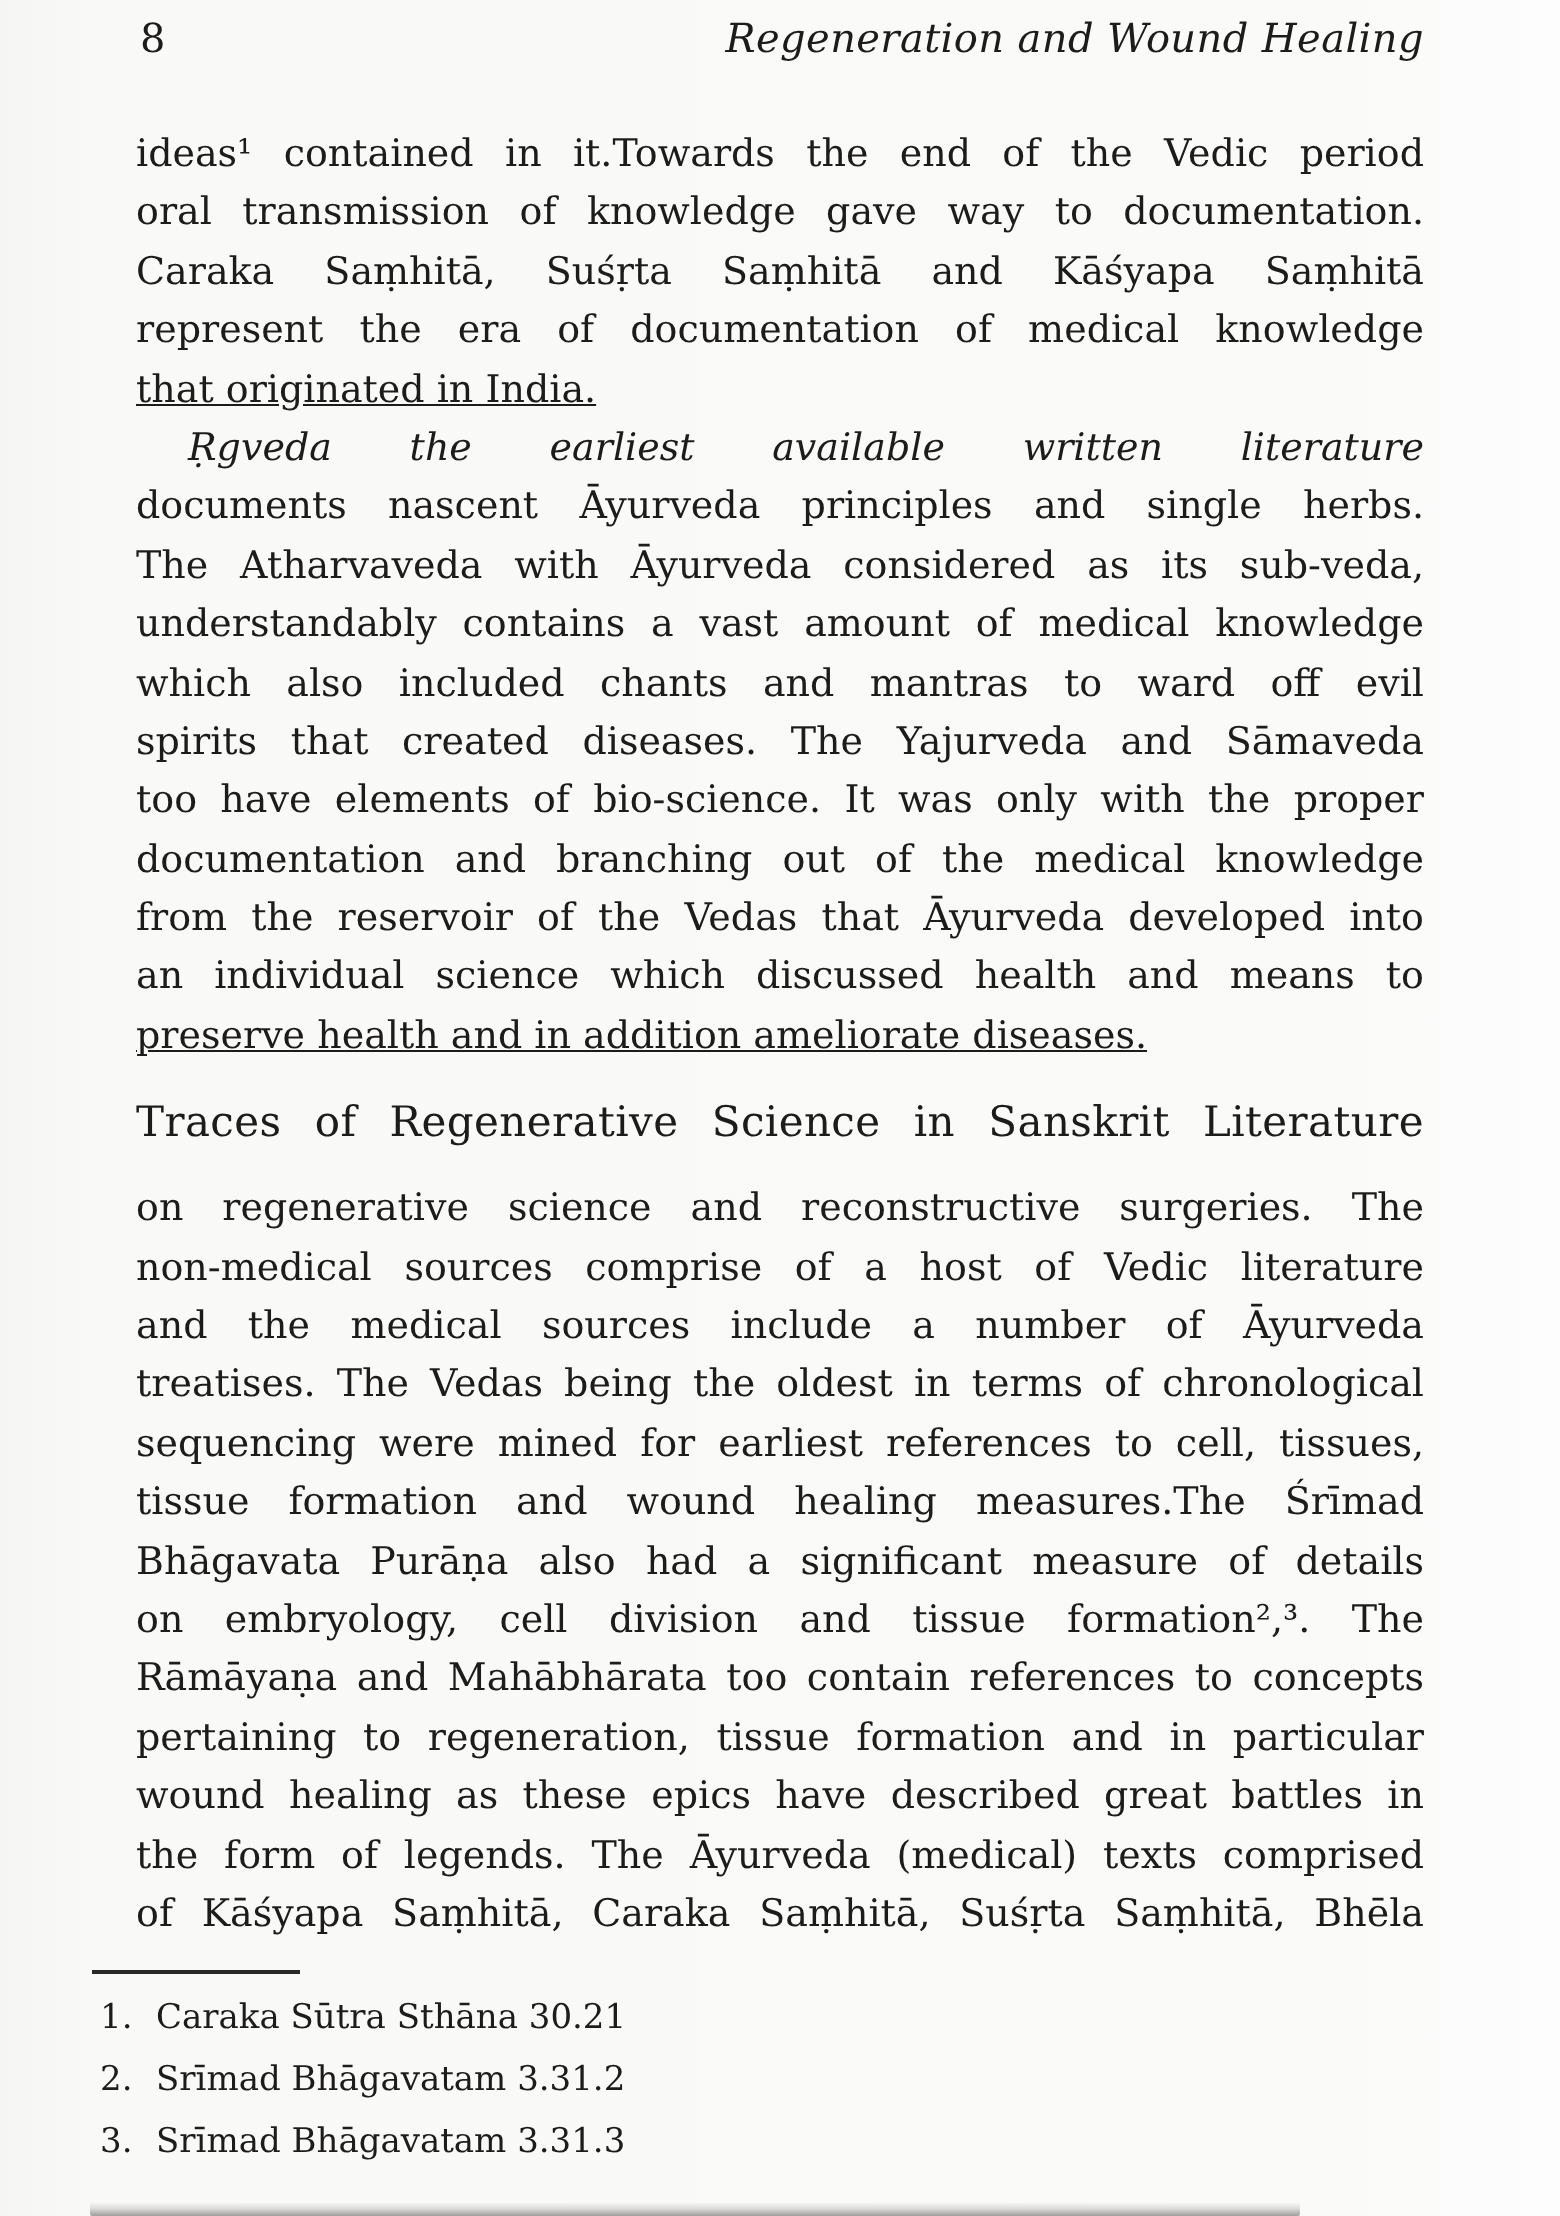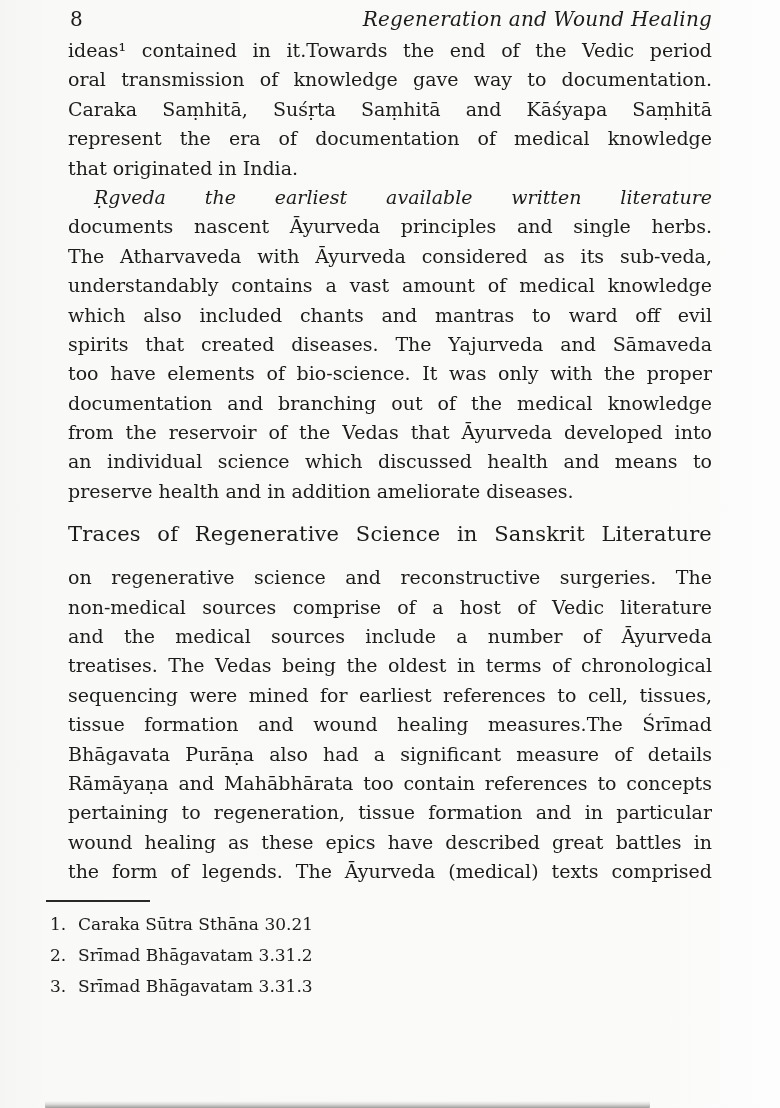--- a/index.html
+++ b/index.html
@@ -23,35 +23,35 @@
     width: 642px;
     display: flex;
     justify-content: space-between;
     align-items: baseline;
     font-size: 20px;
   }
   .page-number { font-style: normal; }
   .running-title { font-style: italic; letter-spacing: 0.2px; }
   .text-column {
     position: absolute;
-    top: 36px;
+    top: 63px;
     left: 68px;
     width: 644px;
     font-size: 19px;
   }
   .line {
     height: 29.4px;
     line-height: 29.4px;
     text-align: justify;
     text-align-last: justify;
     white-space: normal;
     overflow: hidden;
   }
   .line.first { text-indent: 26px; font-style: italic; }
-  .line.last { text-align-last: left; }
+  .line.last { text-align-last: left; text-decoration: underline; }
   .section-heading {
     margin-top: 13px;
     margin-bottom: 14px;
     height: 30px;
     line-height: 30px;
     font-weight: normal;
     font-size: 21px;
     text-align: justify;
     text-align-last: justify;
     letter-spacing: 0.2px;
@@ -123,24 +123,26 @@
     <div class="section-heading">Traces of Regenerative Science in Sanskrit Literature</div>
 
     <div class="paragraph">
       <div class="line">on regenerative science and reconstructive surgeries. The</div>
       <div class="line">non-medical sources comprise of a host of Vedic literature</div>
       <div class="line">and the medical sources include a number of Āyurveda</div>
       <div class="line">treatises. The Vedas being the oldest in terms of chronological</div>
       <div class="line">sequencing were mined for earliest references to cell, tissues,</div>
       <div class="line">tissue formation and wound healing measures.The Śrīmad</div>
       <div class="line">Bhāgavata Purāṇa also had a significant measure of details</div>
+      <div class="line">on embryology, cell division and tissue formation²,³. The</div>
       <div class="line">Rāmāyaṇa and Mahābhārata too contain references to concepts</div>
       <div class="line">pertaining to regeneration, tissue formation and in particular</div>
       <div class="line">wound healing as these epics have described great battles in</div>
       <div class="line">the form of legends. The Āyurveda (medical) texts comprised</div>
+      <div class="line">of Kāśyapa Saṃhitā, Caraka Saṃhitā, Suśṛta Saṃhitā, Bhēla</div>
     </div>
 
     <hr class="footnote-rule">
     <div class="footnotes">
       <div class="footnote-item">
         <span class="footnote-number">1.</span>
         <span class="footnote-text">Caraka Sūtra Sthāna 30.21</span>
       </div>
       <div class="footnote-item">
         <span class="footnote-number">2.</span>

